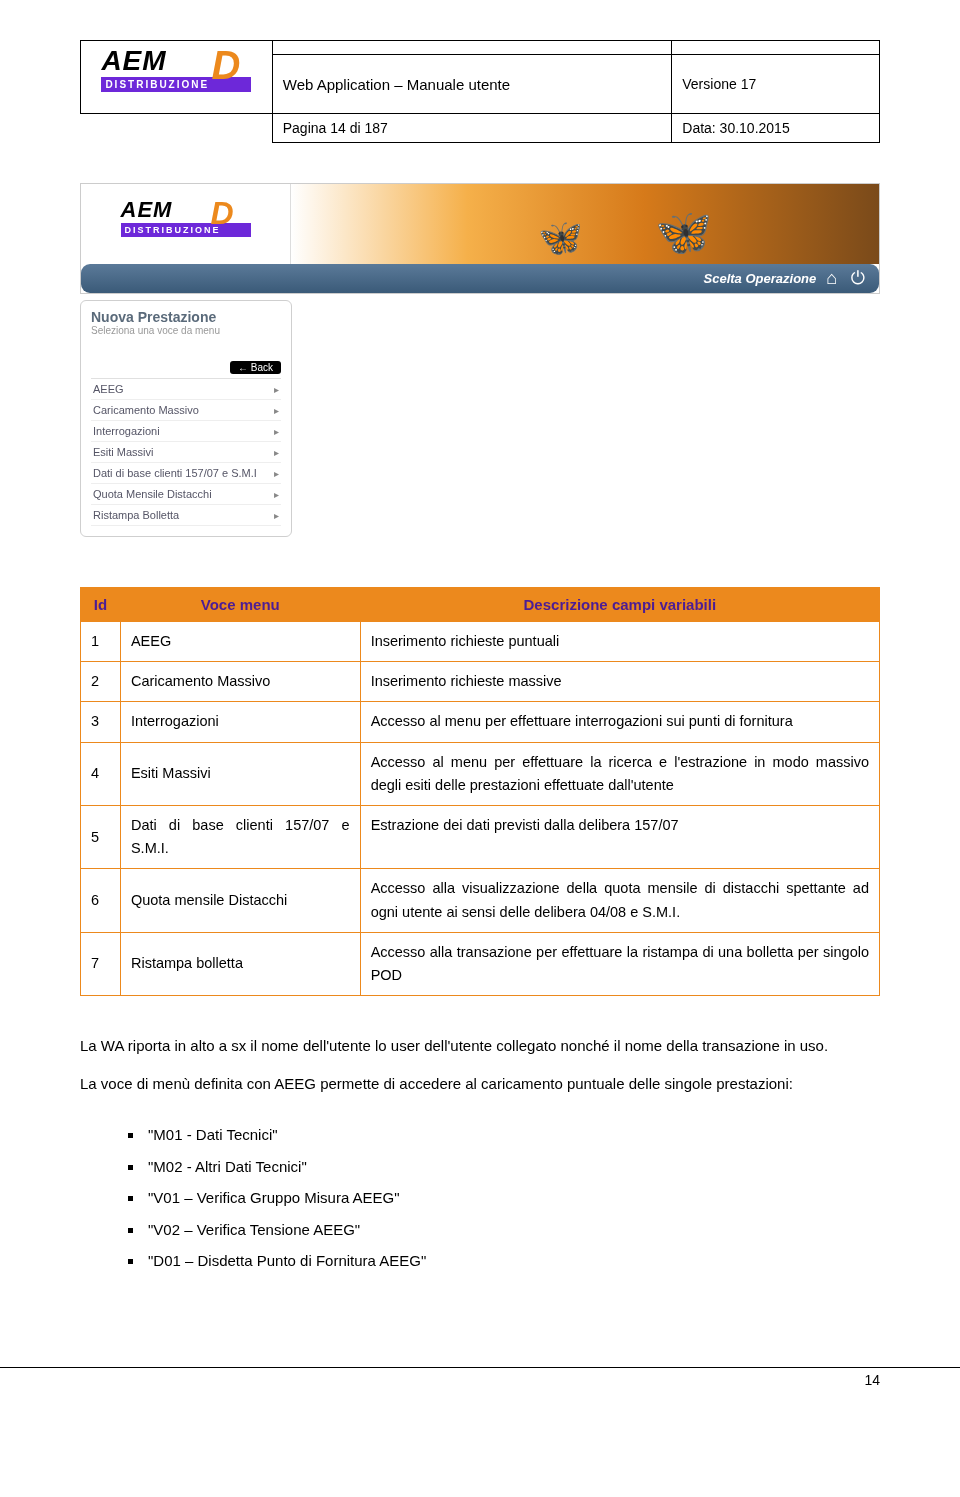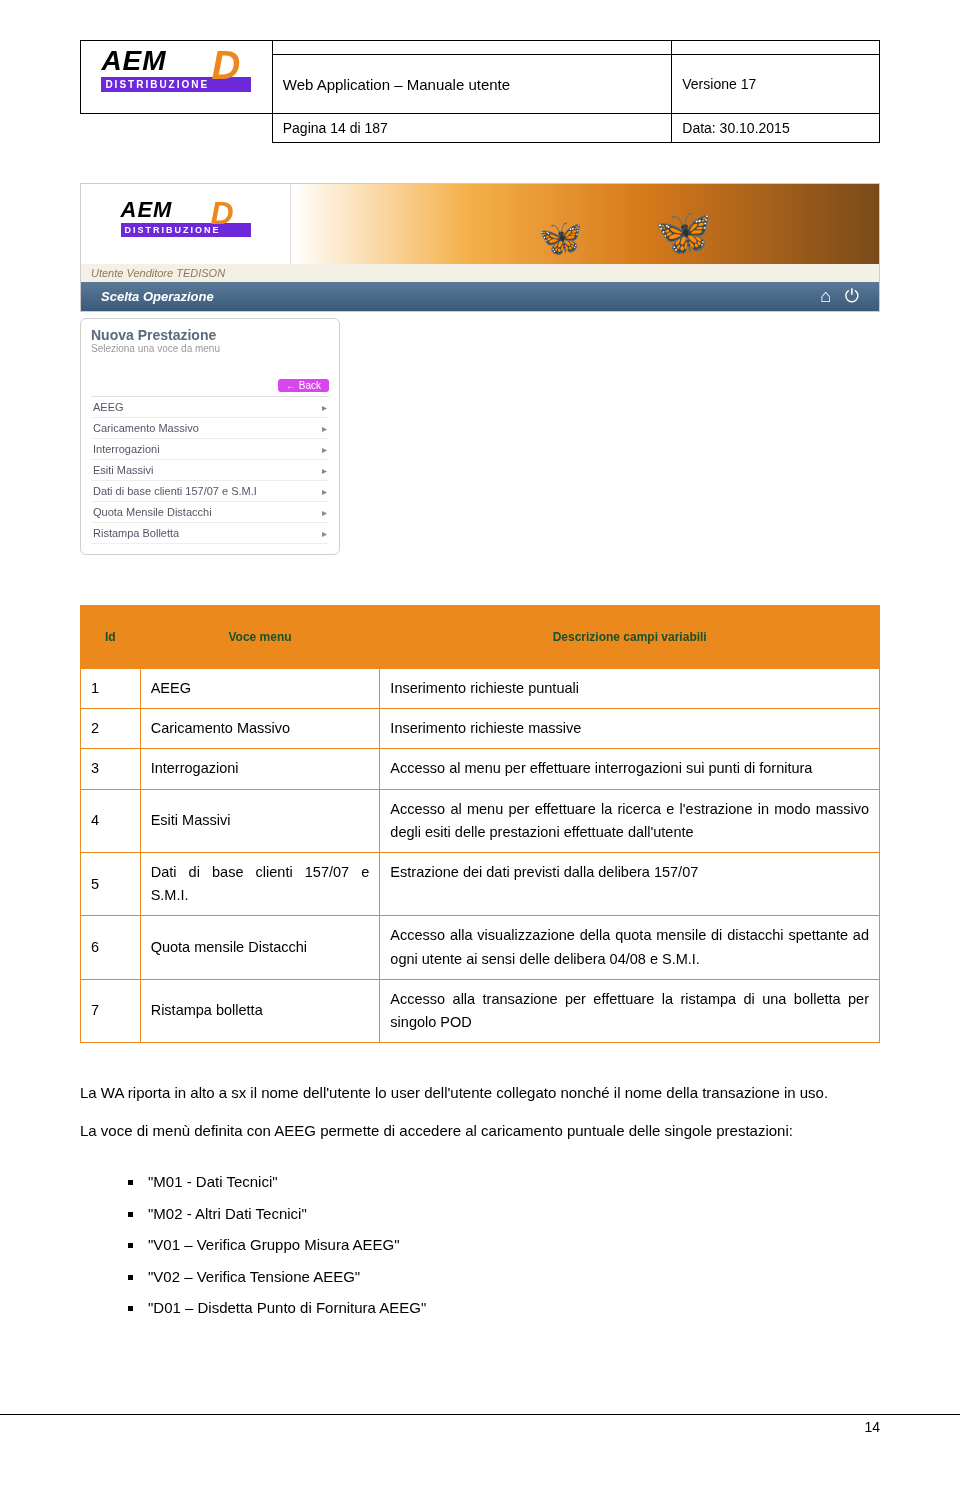--- a/index.html
+++ b/index.html
@@ -99,53 +99,54 @@
     color: #fff;
     display: flex;
     flex-direction: column;
     align-items: center;
     justify-content: center;
     font-style: italic;
     font-size: 18px;
   }
   .banner-bar {
     display: flex;
-    justify-content: space-between;
+    justify-content: flex-end;
     align-items: center;
     background: linear-gradient(#5b7a99, #3a5a78);
     color: #fff;
-    padding: 4px 20px;
+    padding: 4px 14px;
     font-size: 13px;
+    border-radius: 9px;
   }
   .banner-bar-left { font-style: italic; font-weight: bold; }
   .banner-icons span { margin-left: 10px; font-size: 18px; }
   .banner-user {
     font-size: 11px;
     color: #8a7a5a;
     font-style: italic;
     padding: 3px 10px;
     background: #f5f0e5;
   }
   .sidebar-wrap {
     display: flex;
     margin-top: 6px;
   }
   .sidebar {
-    width: 260px;
+    width: 212px;
     border: 1px solid #cfcfcf;
     border-radius: 6px;
     background: #fff;
     padding: 8px 10px 10px 10px;
     font-size: 12px;
   }
   .sidebar-title { font-weight: bold; color: #5a6a7a; font-size: 14px; }
   .sidebar-sub { color: #999; font-size: 10px; margin-bottom: 25px; }
   .back-btn {
     display: inline-block;
-    background: #d946ef;
+    background: #000000;
     color: #fff;
     border-radius: 3px;
     padding: 1px 8px;
     font-size: 10px;
     float: right;
     margin-bottom: 4px;
   }
   .menu-list { clear: both; border-top: 1px solid #e0e0e0; }
   .menu-item {
     display: flex;
@@ -157,26 +158,26 @@
     font-size: 11px;
   }
   .menu-item .arrow { color: #888; font-size: 10px; }
   .data-table {
     width: 100%;
     border-collapse: collapse;
     margin-top: 50px;
   }
   .data-table th {
     background: #ec891d;
-    color: #14532d;
+    color: #4c1d95;
     font-weight: bold;
     text-align: center;
-    padding: 24px;
+    padding: 8px;
     border: 1.5px solid #ec891d;
-    font-size: 12px;
+    font-size: 15px;
   }
   .data-table td {
     border: 1.5px solid #ec891d;
     padding: 8px 10px;
     vertical-align: top;
     font-size: 14.5px;
     line-height: 1.6;
     text-align: justify;
   }
   .data-table td.idcol { text-align: left; vertical-align: middle; width: 5%; }
@@ -250,21 +251,20 @@
             <span class="logo-d" style="font-size:32px;right:16px;">D</span>
           </div>
           <div class="logo-sub" style="font-size:9px;">DISTRIBUZIONE</div>
         </div>
       </div>
       <div class="banner-img">
         <span class="banner-butterfly" style="left:42%;">🦋</span>
         <span class="banner-butterfly" style="left:62%;font-size:46px;">🦋</span>
       </div>
     </div>
-    <div class="banner-user">Utente Venditore TEDISON</div>
     <div class="banner-bar">
       <span class="banner-bar-left">Scelta Operazione</span>
       <span class="banner-icons">
         <span>⌂</span>
         <span>⏻</span>
       </span>
     </div>
   </div>
 
   <div class="sidebar-wrap">

